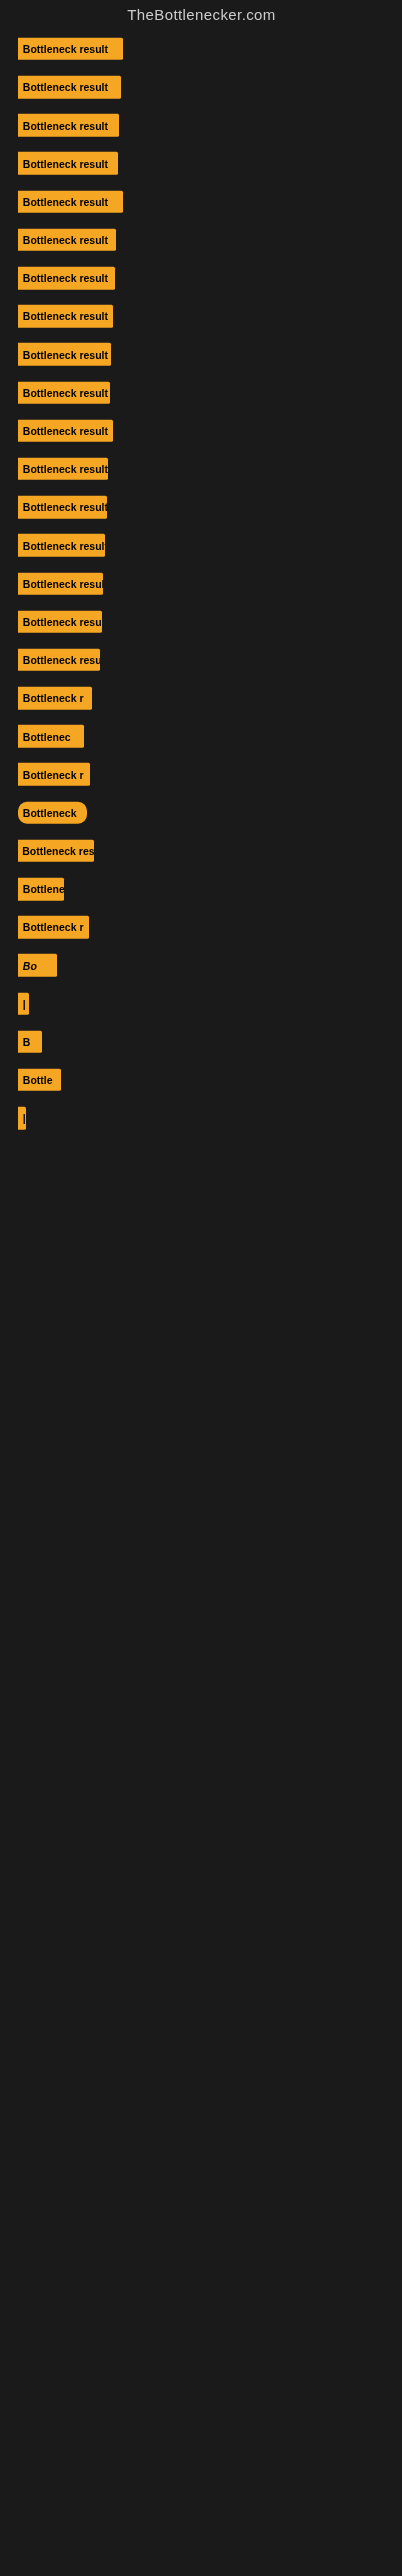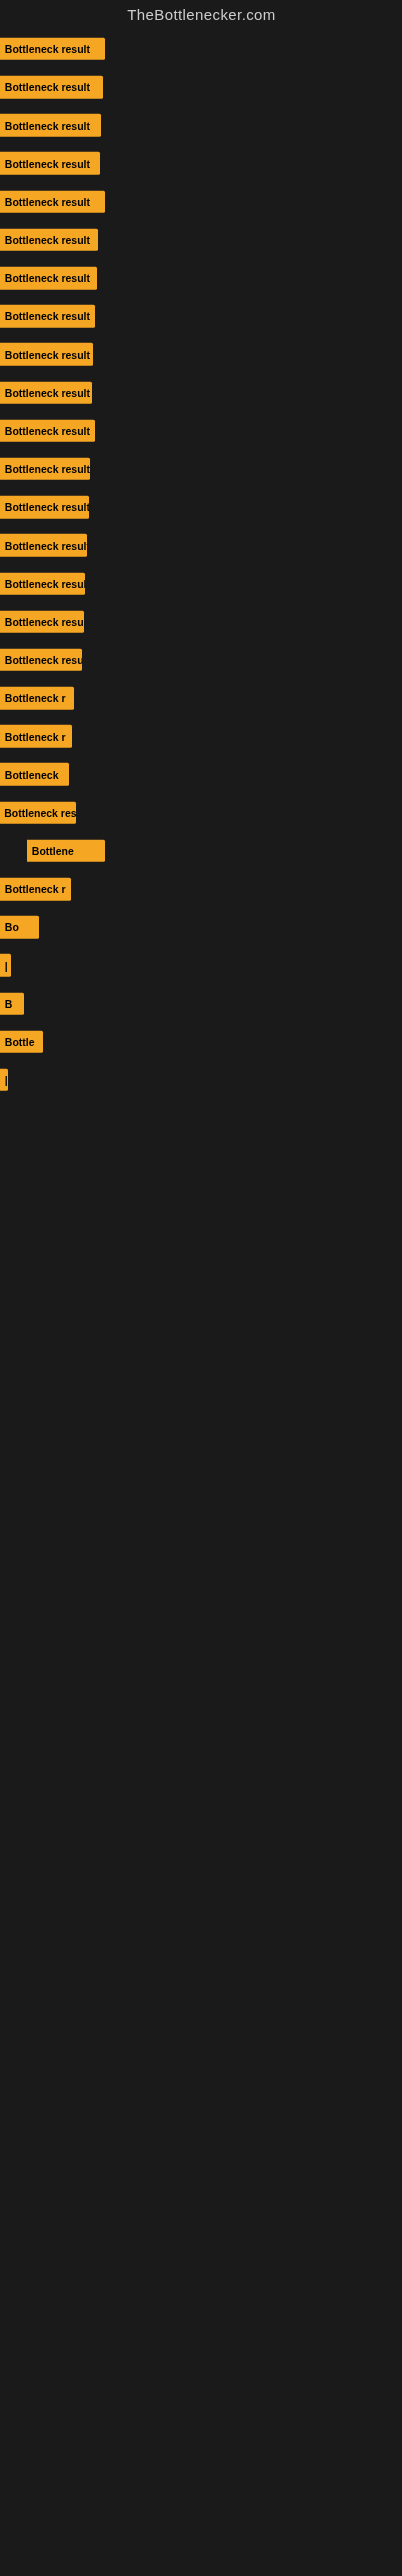--- a/index.html
+++ b/index.html
@@ -21,21 +21,21 @@
       padding: 6.4px 0 8px 0;
       letter-spacing: 0.4px;
     }
     .bar-container {
       position: relative;
       height: 35px;
       margin-bottom: 3.2px;
     }
     .bar {
       position: absolute;
-      left: 0;
+      left: 18px;
       top: 50%;
       transform: translateY(-50%);
       background-color: #f5a623;
       height: 22.5px;
       display: flex;
       align-items: center;
       padding-left: 4.8px;
       border-radius: 0 1.6px 1.6px 0;
       overflow: hidden;
       white-space: nowrap;
@@ -138,46 +138,51 @@
       <div class="bar" style="width: 82px;">
         <span class="bar-label">Bottleneck result</span>
       </div>
     </div>
     <div class="bar-container">
       <div class="bar" style="width: 74px;">
         <span class="bar-label">Bottleneck r</span>
       </div>
     </div>
     <div class="bar-container">
+      <div class="bar" style="width: 66px;">
+        <span class="bar-label">Bottlenec</span>
+      </div>
+    </div>
+    <div class="bar-container">
       <div class="bar" style="width: 72px;">
         <span class="bar-label">Bottleneck r</span>
       </div>
     </div>
     <div class="bar-container">
-      <div class="bar" style="width: 69px;">
+      <div class="bar" style="width: 69px; border-radius: 9px;">
         <span class="bar-label">Bottleneck</span>
       </div>
     </div>
     <div class="bar-container">
       <div class="bar" style="width: 76px; justify-content: center;">
         <span class="bar-label">Bottleneck res</span>
       </div>
     </div>
     <div class="bar-container">
-      <div class="bar" style="width: 78px; margin-left: 27px;">
+      <div class="bar" style="width: 46px;">
         <span class="bar-label">Bottlene</span>
       </div>
     </div>
     <div class="bar-container">
       <div class="bar" style="width: 71px;">
         <span class="bar-label">Bottleneck r</span>
       </div>
     </div>
     <div class="bar-container">
-      <div class="bar" style="width: 39px;">
+      <div class="bar" style="width: 39px; font-style: italic;">
         <span class="bar-label">Bo</span>
       </div>
     </div>
     <div class="bar-container">
       <div class="bar" style="width: 11.3px;">
         <span class="bar-label">|</span>
       </div>
     </div>
     <div class="bar-container">
       <div class="bar" style="width: 24px;">

